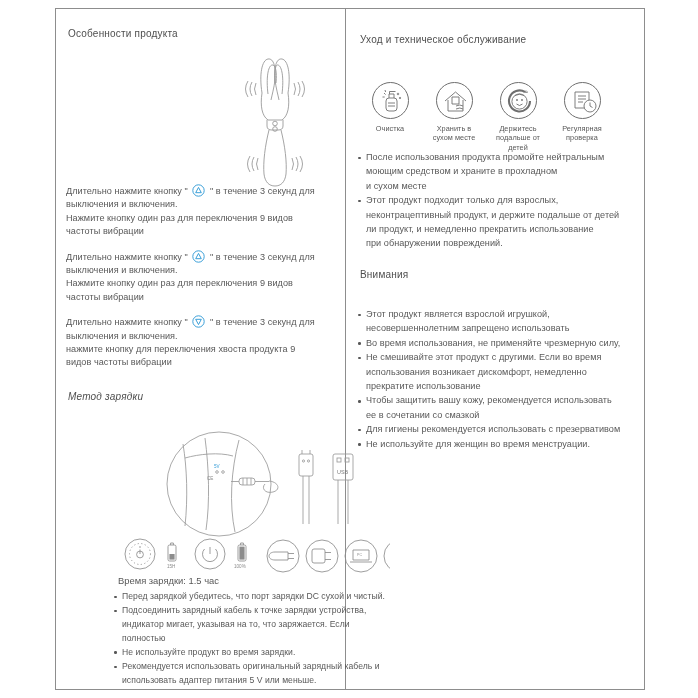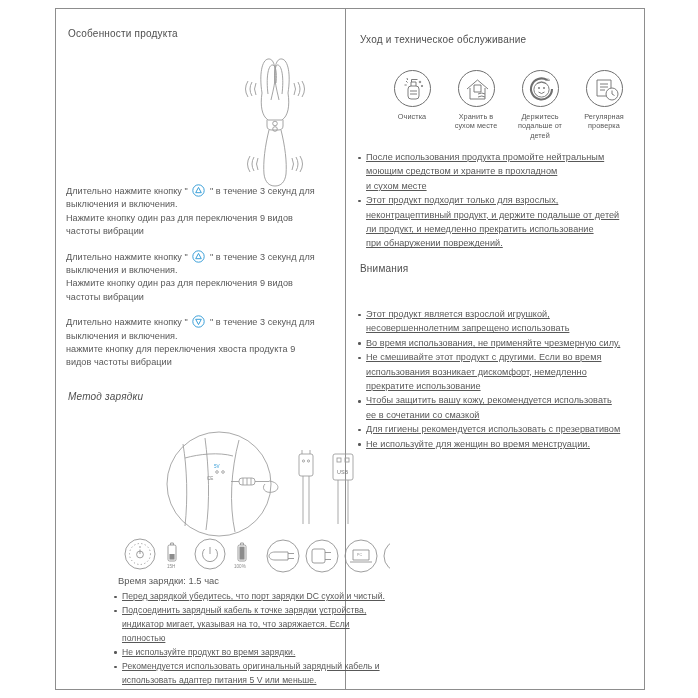--- a/index.html
+++ b/index.html
@@ -83,61 +83,60 @@
   }
 
   .charge-notes {
     position: absolute; left: 58px; top: 582px; width: 272px;
   }
   ul.bullets { list-style: none; }
   ul.bullets li {
     position: relative;
     padding-left: 8px;
     margin-bottom: 1px;
-    text-decoration: underline;
   }
   ul.bullets li::before {
     content: "";
     position: absolute;
     left: 0px; top: 5.5px;
     width: 2.6px; height: 2.6px;
     border-radius: 50%;
     background: #585858;
   }
   ul.bullets li.nodot { padding-left: 8px; }
   ul.bullets li.nodot::before { display: none; }
 
   
   .right-title { position: absolute; left: 14px; top: 26px; }
 
   .care-icons {
-    position: absolute; left: 12px; top: 62px;
+    position: absolute; left: 12px; top: 74px;
     width: 278px;
     display: flex;
-    justify-content: flex-end;
+    justify-content: flex-start;
   }
   .care-item { width: 64px; text-align: center; }
   .care-circle {
     width: 37px; height: 37px;
     margin: 0 auto 5px auto;
     border: 1px solid #6f6f6f;
     border-radius: 50%;
     position: relative;
     overflow: hidden;
   }
   .care-label {
     font-size: 7.3px;
     color: #585858;
     line-height: 9.4px;
     letter-spacing: .05px;
   }
 
   .care-notes { position: absolute; left: 12px; top: 143px; width: 280px; }
 
-  .warn-title { position: absolute; left: 14px; top: 255px; text-align: center; }
+  .warn-title { position: absolute; left: 14px; top: 261px; text-align: center; }
   .warn-notes { position: absolute; left: 12px; top: 300px; width: 282px; }
 
   svg { display: block; }
 </style>
 </head>
 <body>
 
 <div class="page">
 
   <div class="frame"></div>

